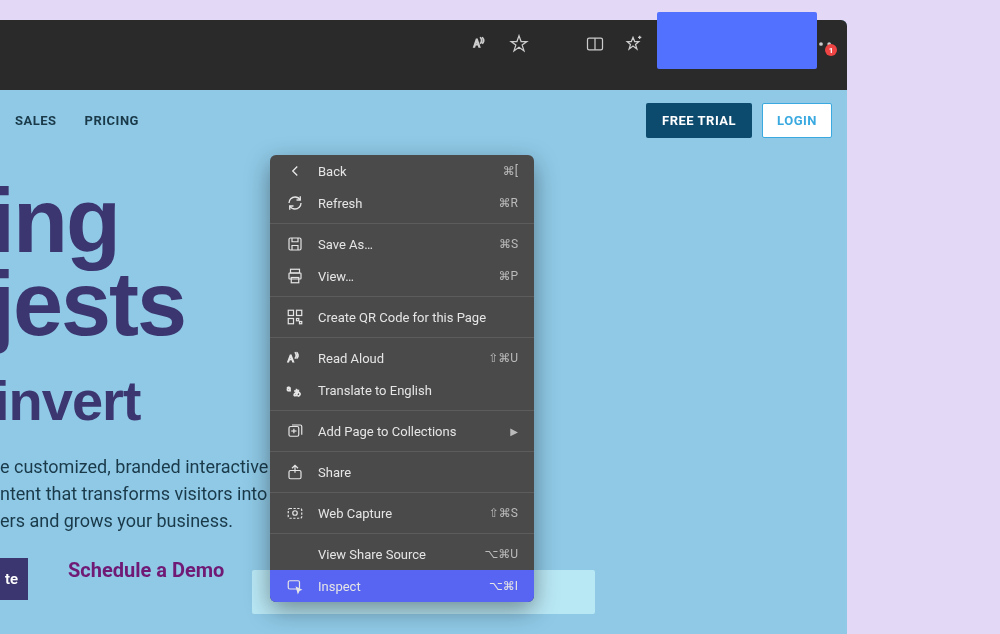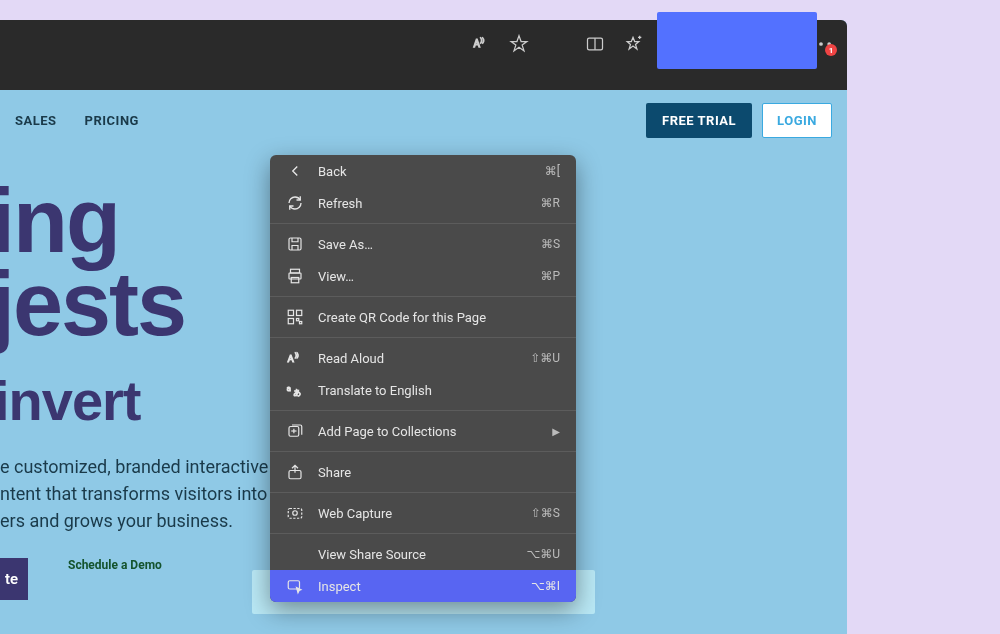--- a/index.html
+++ b/index.html
@@ -20,22 +20,22 @@
 .nav-left a{color:#1a3a4a;font-size:13px;font-weight:700;letter-spacing:.5px}
 .nav-right{display:flex;gap:10px}
 .btn-trial{background:#0c4a6e;color:#fff;border:none;padding:9px 16px;font-size:13px;font-weight:700;letter-spacing:.5px;cursor:pointer;border-radius:2px}
 .btn-login{background:#fff;color:#3aa9e0;border:1px solid #3aa9e0;padding:9px 14px;font-size:13px;font-weight:700;letter-spacing:.5px;cursor:pointer;border-radius:2px}
 .hero{padding:0 0 0 0;margin-top:30px}
 .hero h1{font-family:"Arial Black",sans-serif;font-size:90px;font-weight:900;color:#3b3670;line-height:.92;letter-spacing:-2px;margin-left:-10px}
 .hero h2{font-family:"Arial Black",sans-serif;font-size:56px;font-weight:900;color:#3b3670;margin-top:22px;letter-spacing:-1px;margin-left:-6px}
 .hero p{margin-top:20px;font-size:18px;color:#1a3a4a;line-height:1.5;max-width:270px}
 .hero-actions{margin-top:24px;display:flex;gap:40px;align-items:flex-start}
 .btn-primary{background:#3b3670;color:#fff;border:none;padding:12px 10px 12px 0;font-size:15px;font-weight:600;cursor:pointer;width:28px;overflow:hidden;text-align:right}
-.btn-demo{color:#14532d;font-size:12px;font-weight:700;cursor:pointer;text-decoration:underline;text-decoration-color:transparent}
-.context-menu{position:absolute;left:270px;top:155px;width:306px;background:#4a4a4a;border-radius:6px;box-shadow:0 8px 24px rgba(0,0,0,.4);overflow:hidden;z-index:100}
+.btn-demo{color:#701a75;font-size:20px;font-weight:700;cursor:pointer;text-decoration:underline;text-decoration-color:transparent}
+.context-menu{position:absolute;left:270px;top:155px;width:264px;background:#4a4a4a;border-radius:6px;box-shadow:0 8px 24px rgba(0,0,0,.4);overflow:hidden;z-index:100}
 .menu-item{display:flex;align-items:center;height:32px;padding:0 16px;color:#e5e5e5;font-size:13px;cursor:pointer;gap:14px}
 .menu-item.highlighted{background:#5865f2}
 .menu-icon{width:18px;height:18px;flex-shrink:0;display:flex;align-items:center;justify-content:center}
 .menu-label{flex:1}
 .menu-shortcut{color:#bbb;font-size:12px}
 .menu-item.highlighted .menu-shortcut{color:#e5e5e5}
 .menu-divider{height:1px;background:#5c5c5c;margin:4px 0}
 .menu-arrow{color:#bbb;font-size:10px}
 .highlight-glow{position:absolute;left:252px;top:570px;width:343px;height:44px;background:#b9e8f5;z-index:50;border-radius:2px}
 .top-highlight{position:absolute;left:657px;top:12px;width:160px;height:57px;background:#5371ff;z-index:1;border-radius:2px}

